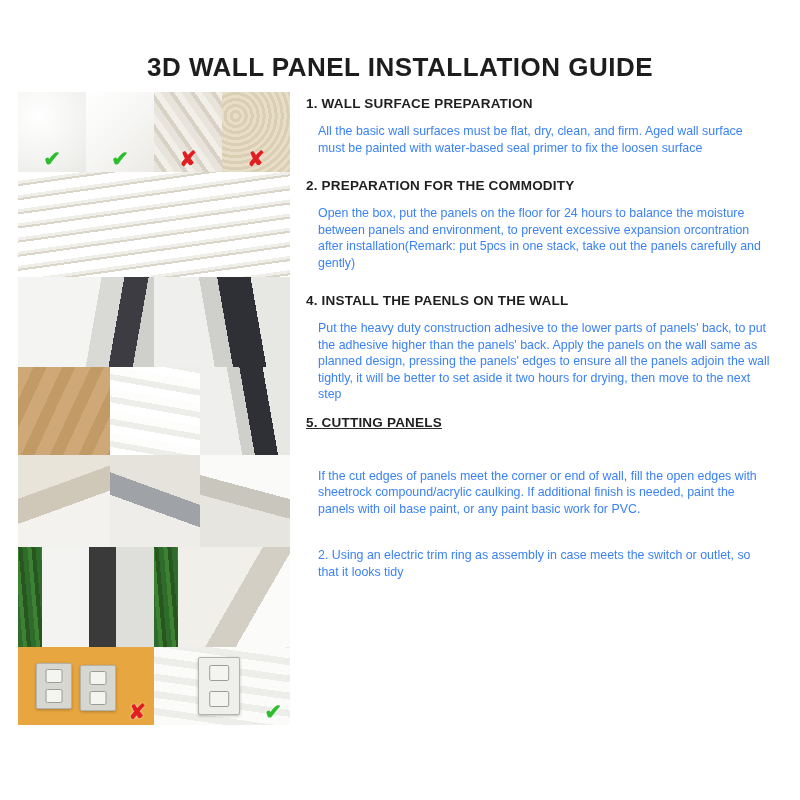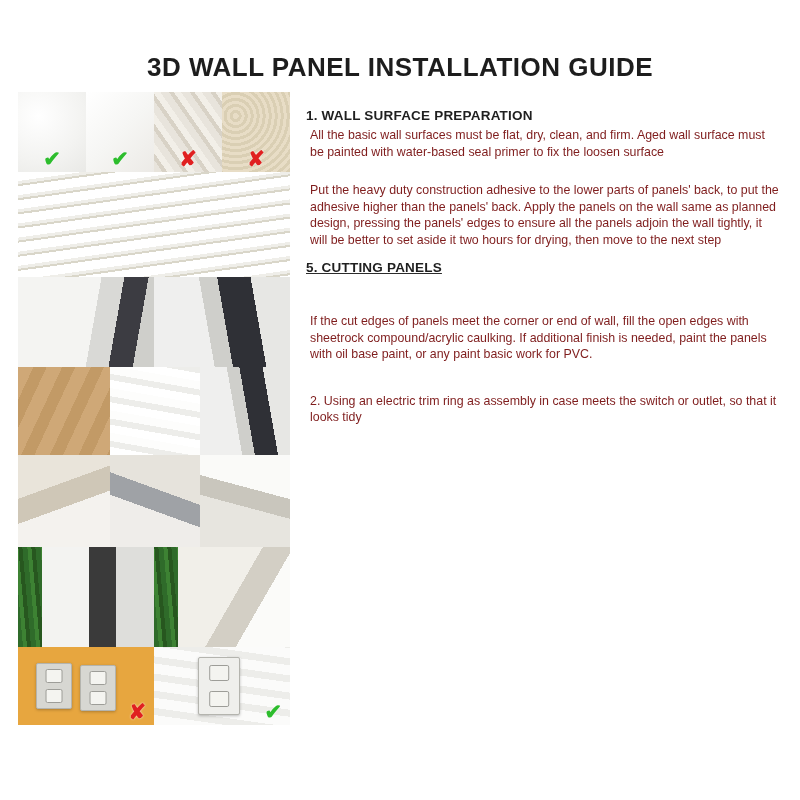--- a/index.html
+++ b/index.html
@@ -131,37 +131,37 @@
     border: 1px solid #9d9d98;
     border-radius: 2px;
   }
   .socket:before { top: 12%; }
   .socket:after { bottom: 12%; }
 
   
   .textcol {
     position: absolute;
     left: 306px;
-    top: 16px;
+    top: 4px;
     width: 478px;
   }
   .step { margin-bottom: 12px; }
   .step h3 {
     margin: 0 0 3px 0;
     font-size: 13.5px;
     font-weight: bold;
     letter-spacing: 0.2px;
     color: #1f1f1f;
     text-transform: uppercase;
   }
   .step p {
-    margin: 4px;
+    margin: 12px;
     font-size: 12.4px;
     line-height: 16.5px;
-    color: #7f1d1d;
+    color: #3b82f6;
   }
   .sp-1 { margin-top: 0; }
   .sp-2 { margin-top: 22px; }
   .sp-3 { margin-top: 22px; }
   .sp-4 { margin-top: 22px; }
   .sp-5 { margin-top: 8px; text-decoration: underline; }
   .sp-6 { margin-top: 38px; }
   .sp-7 { margin-top: 30px; }
 </style>
 </head>
@@ -233,26 +233,29 @@
     </div>
 
     <div class="textcol">
 
       <div class="step sp-1">
         <h3>1. WAll SURFACE PREPARATION</h3>
         <p>All the basic wall surfaces must be flat, dry, clean, and firm. Aged wall surface must be painted with water-based seal primer to fix the loosen surface</p>
       </div>
 
       <div class="step sp-2">
+        <h3>2. PREPARATION FOR THE COMMODITY</h3>
+        <p>Open the box, put the panels on the floor for 24 hours to balance the moisture between panels and environment, to prevent excessive expansion orcontration after installation(Remark: put 5pcs in one stack, take out the panels carefully and gently)</p>
       </div>
 
       <div class="step sp-3">
       </div>
 
       <div class="step sp-4">
+        <h3>4. INSTALL THE PAENLS ON THE WALL</h3>
         <p>Put the heavy duty construction adhesive to the lower parts of panels' back, to put the adhesive higher than the panels' back. Apply the panels on the wall same as planned design, pressing the panels' edges to ensure all the panels adjoin the wall tightly, it will be better to set aside it two hours for drying, then move to the next step</p>
       </div>
 
       <div class="step sp-5">
         <h3>5. CUTTING PANELS</h3>
       </div>
 
       <div class="step sp-6">
         <p>If the cut edges of panels meet the corner or end of wall, fill the open edges with sheetrock compound/acrylic caulking. If additional finish is needed, paint the panels with oil base paint, or any paint basic work for PVC.</p>
       </div>

